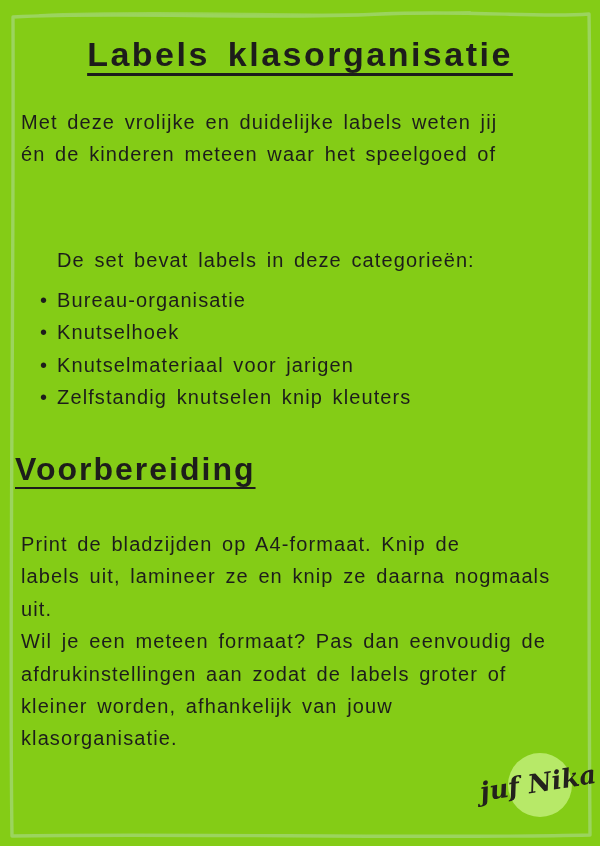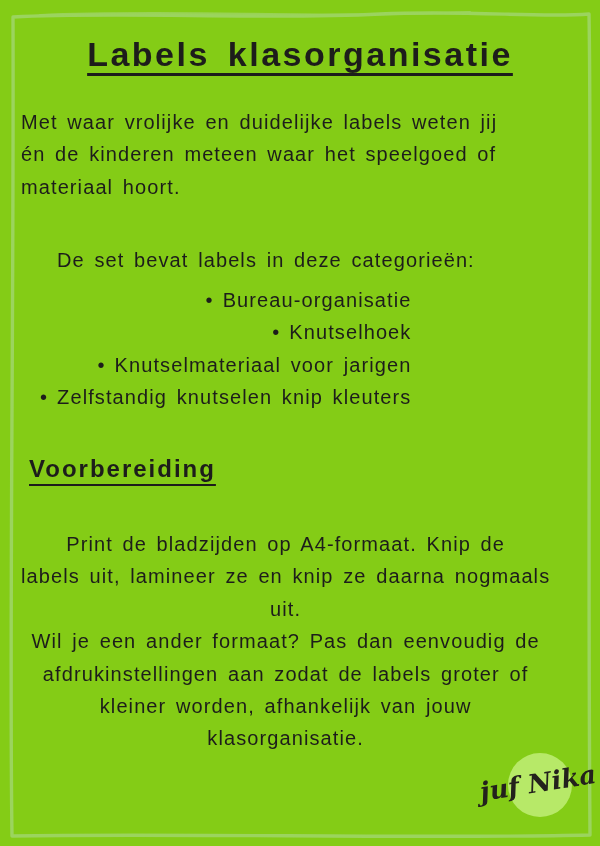--- a/index.html
+++ b/index.html
@@ -23,42 +23,42 @@
   }
   .textline{
     white-space:nowrap;
     font-size:20px;line-height:32.4px;
     letter-spacing:1.1px;word-spacing:3px;
   }
   .intro{position:absolute;left:21px;top:106px;}
   .lead{position:absolute;left:21px;top:244px;margin-left:36px;}
   .cats{
     position:absolute;left:40px;top:284px;
-    margin:0;padding:0;list-style:none;text-align:right;
+    margin:0;padding:0;list-style:none;
   }
   .cats li{
     white-space:nowrap;
     font-size:20px;line-height:32.4px;
     letter-spacing:1.1px;word-spacing:3px;
   }
   .cats .bullet{
     display:inline-block;
     margin-right:9px;
     font-size:20px;
   }
   .section-heading{
-    position:absolute;left:29px;top:452px;
+    position:absolute;left:15px;top:452px;
     margin:0;
-    font-size:24px;line-height:34px;font-weight:700;
+    font-size:32px;line-height:34px;font-weight:700;
     letter-spacing:2px;
     text-decoration:underline;
     text-decoration-thickness:2px;
     text-underline-offset:7px;
   }
-  .prep{position:absolute;left:21px;top:528px;text-align:center;}
+  .prep{position:absolute;left:21px;top:528px;}
   .logo{position:absolute;left:476px;top:750px;width:124px;height:74px;}
   .logo-circle{
     position:absolute;left:32px;top:3px;
     width:64px;height:64px;border-radius:50%;
     background:var(--logo-green,#b7e968);
   }
   .logo-text{
     position:absolute;left:0;top:18px;width:124px;
     text-align:center;
     font-family:"DejaVu Serif",serif;
@@ -74,23 +74,22 @@
 <div class="page" style="--border-green: #9bd45e; --logo-green: #b7e968; --ink: #1d1d1b;">
 
   <svg class="border-svg" viewBox="0 0 600 846" aria-hidden="true">
     <path d="M13 17 C 120 11, 260 20, 380 14 C 470 10, 540 18, 589 14 C 592 180, 587 420, 590 835 C 430 839, 180 833, 12 836 C 9 640, 14 300, 13 17 Z" style="stroke:var(--border-green,#9bd45e);" stroke-width="3.4" fill="none" stroke-linecap="round" stroke-linejoin="round"></path>
     <path d="M 40 15 C 180 9, 330 19, 470 12" style="stroke:var(--border-green,#9bd45e);" stroke-width="2.2" fill="none" stroke-linecap="round" opacity="0.85"></path>
   </svg>
 
   <h1 class="title">Labels klasorganisatie</h1>
 
   <div class="intro">
-    <div class="textline">Met waar vrolijke en duidelijke labels weten jij</div>
+    <div class="textline">Met deze vrolijke en duidelijke labels weten jij</div>
     <div class="textline">én de kinderen meteen waar het speelgoed of</div>
-    <div class="textline">materiaal hoort.</div>
   </div>
 
   <div class="lead textline">De set bevat labels in deze categorieën:</div>
 
   <ul class="cats">
     <li>
       <span class="bullet">•</span><span>Bureau-organisatie</span>
     </li>
     <li>
       <span class="bullet">•</span><span>Knutselhoek</span>
@@ -102,21 +101,21 @@
       <span class="bullet">•</span><span>Zelfstandig knutselen knip kleuters</span>
     </li>
   </ul>
 
   <h2 class="section-heading">Voorbereiding</h2>
 
   <div class="prep">
     <div class="textline">Print de bladzijden op A4-formaat. Knip de</div>
     <div class="textline">labels uit, lamineer ze en knip ze daarna nogmaals</div>
     <div class="textline">uit.</div>
-    <div class="textline">Wil je een ander formaat? Pas dan eenvoudig de</div>
+    <div class="textline">Wil je een meteen formaat? Pas dan eenvoudig de</div>
     <div class="textline">afdrukinstellingen aan zodat de labels groter of</div>
     <div class="textline">kleiner worden, afhankelijk van jouw</div>
     <div class="textline">klasorganisatie.</div>
   </div>
 
   <div class="logo">
     <div class="logo-circle"></div>
     <span class="logo-text">juf Nika</span>
   </div>
 

